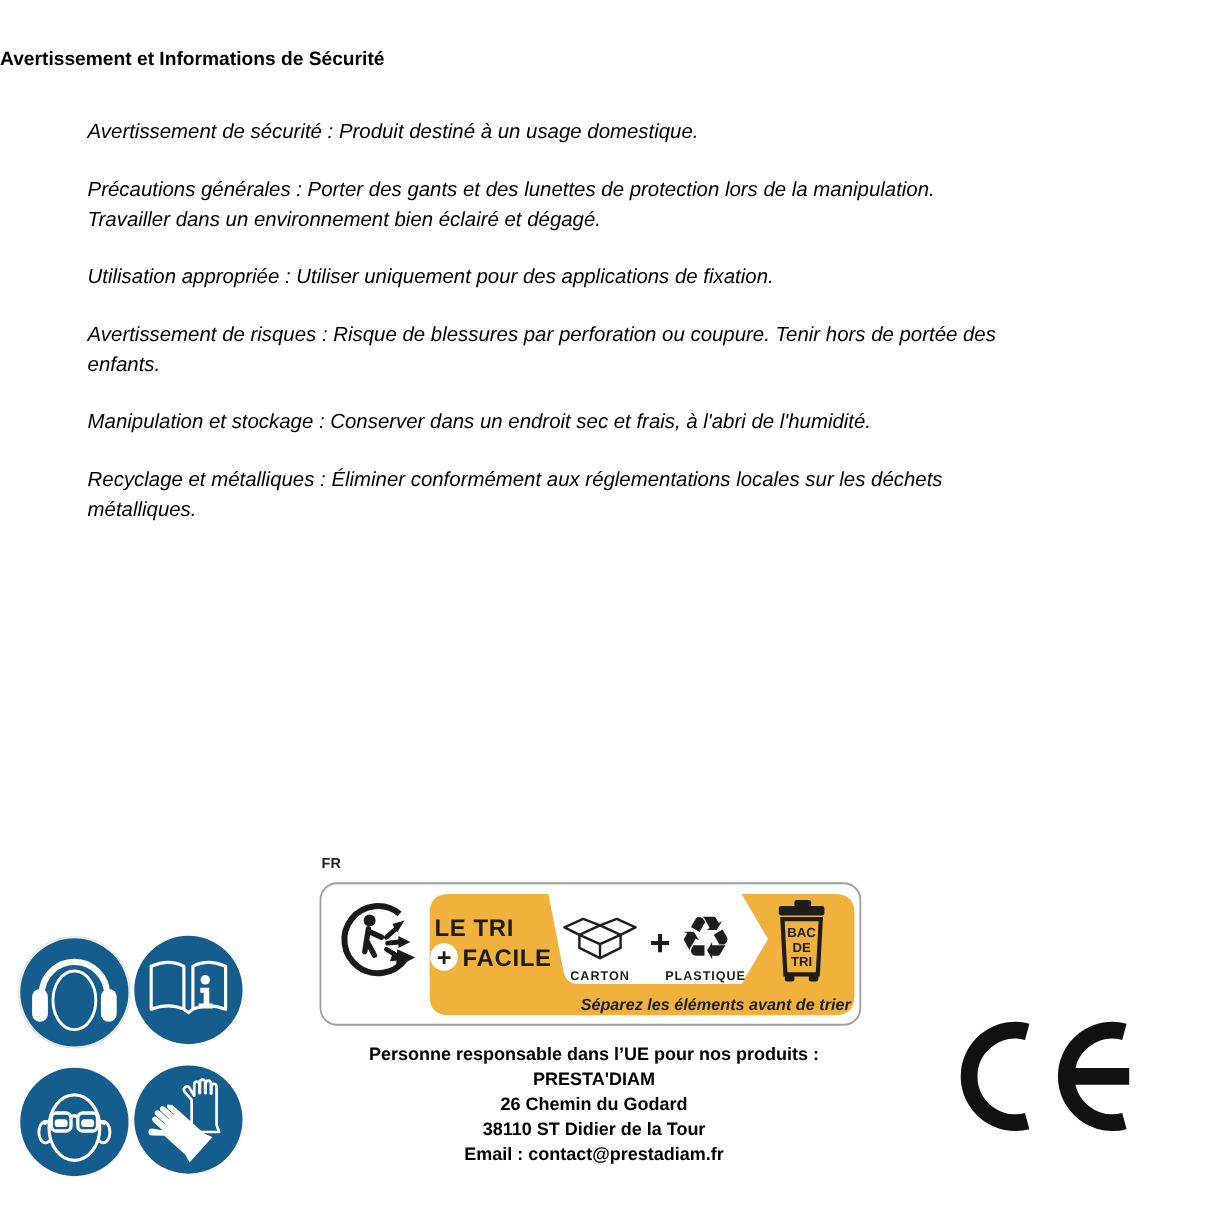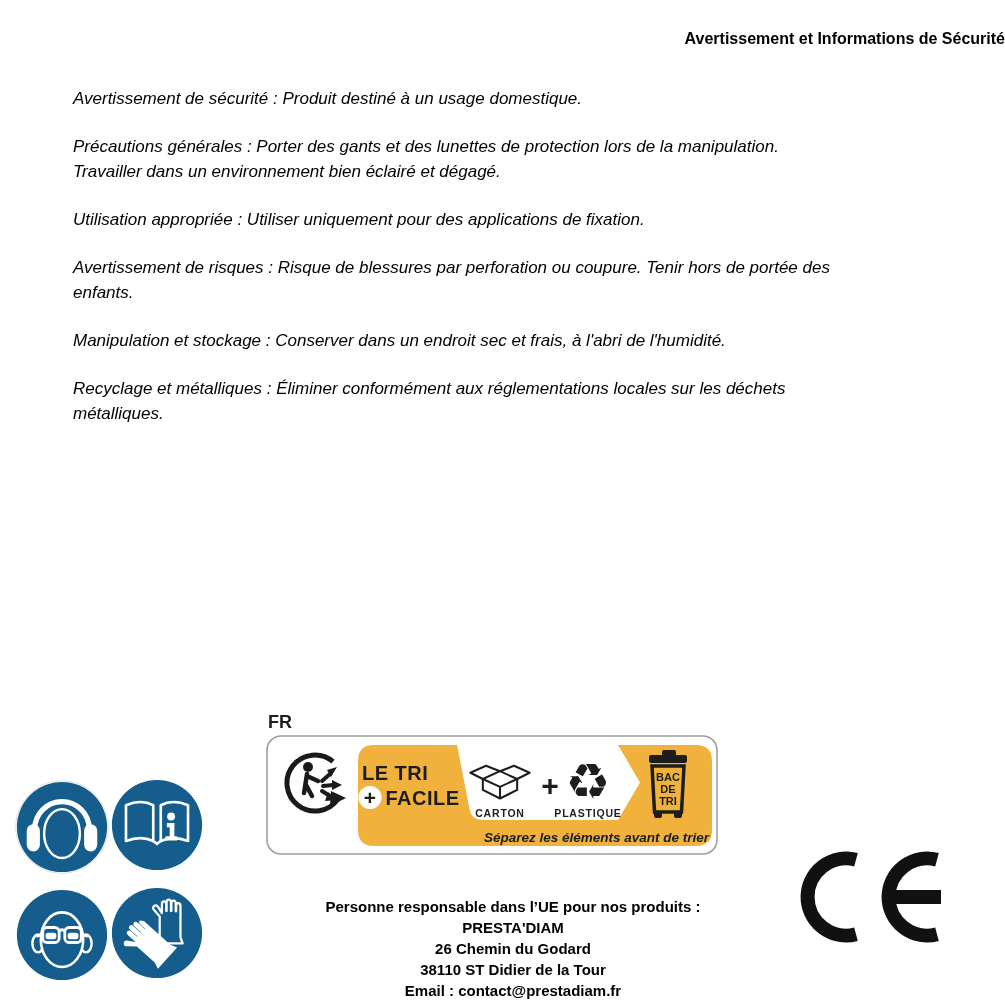--- a/index.html
+++ b/index.html
@@ -2,41 +2,41 @@
 <html><head>
 <meta charset="utf-8">
 <title>Avertissement et Informations de Sécurité</title>
 <style>
   html,body{margin:0;padding:0;}
   body{
     width:1005px;height:1005px;position:relative;background:#fff;overflow:hidden;
     font-family:"Liberation Sans","DejaVu Sans",sans-serif;color:#000;
   }
   .doc-title{
-    padding-top:30px;margin:0;text-align:right;
+    padding-top:41px;margin:0;text-align:left;
     font-size:16px;font-weight:bold;line-height:17px;color:#000;
   }
   .paragraphs{margin:39px 0 0 73px;width:905px;font-style:italic;}
   .paragraphs p{
     font-size:17px;line-height:25px;margin:0 0 23px 0;
     white-space:pre-line;color:#000;
   }
   .fr-code{
     position:absolute;left:268px;top:712px;
-    font-size:18px;font-weight:bold;color:#1d1d1b;
+    font-size:12px;font-weight:bold;color:#1d1d1b;
   }
   .infotri-svg{position:absolute;left:266px;top:735px;width:452px;height:120px;}
   .safety-icon{position:absolute;width:94px;height:94px;}
   #icon-ear{left:15px;top:780px;}
   #icon-book{left:110px;top:778px;}
   #icon-goggles{left:15px;top:888px;}
   #icon-gloves{left:110px;top:886px;}
   .responsible{
-    position:absolute;left:266px;top:868px;width:494px;
-    text-align:center;font-size:15px;line-height:21px;font-weight:bold;color:#000;margin-top:28px;
+    position:absolute;left:248px;top:868px;width:494px;
+    text-align:center;font-size:15px;line-height:21px;font-weight:bold;color:#000;
   }
   .ce-svg{position:absolute;left:780px;top:840px;width:225px;height:120px;}
 </style>
 </head>
 <body>
 
 <h1 class="doc-title">Avertissement et Informations de Sécurité</h1>
 
 <div class="paragraphs">
   <p>Avertissement de sécurité : Produit destiné à un usage domestique.</p>

